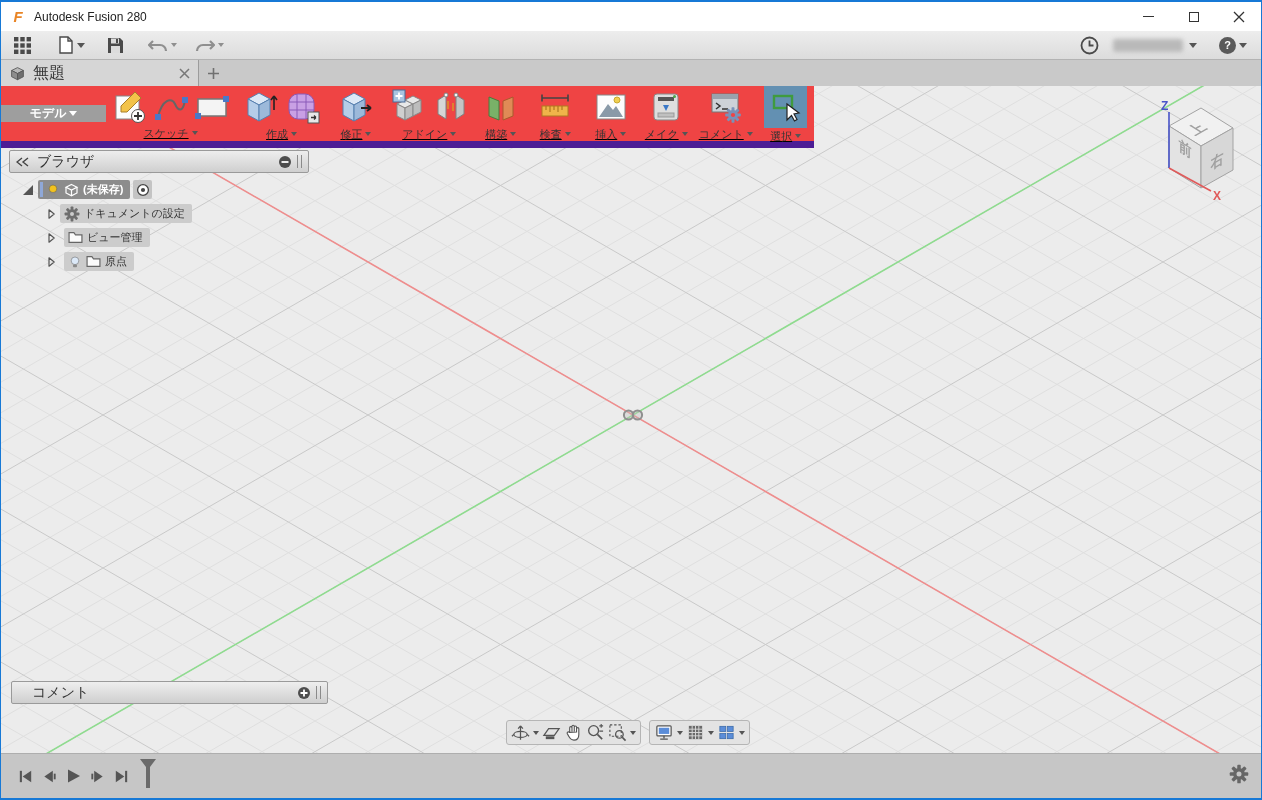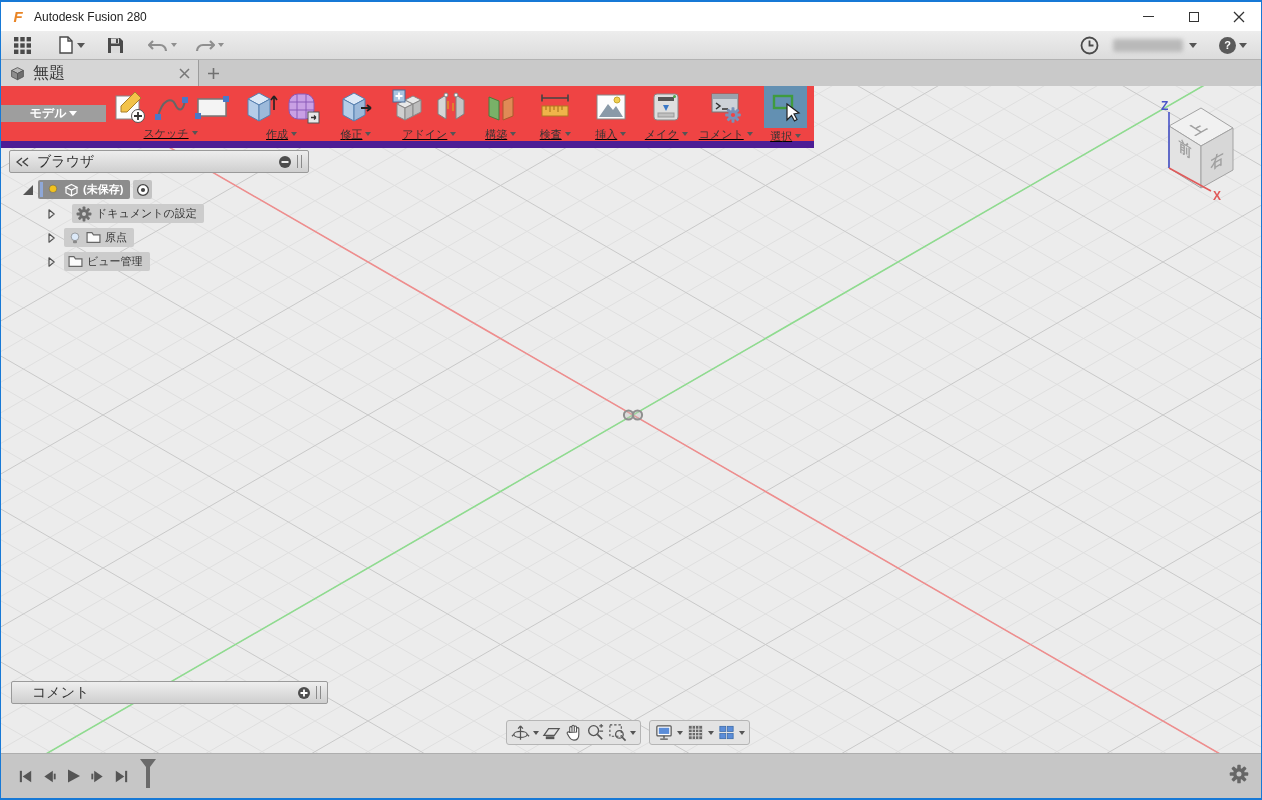--- a/index.html
+++ b/index.html
@@ -603,54 +603,54 @@
               <circle cx="7" cy="7" r="5.4" fill="#fff" stroke="#444" stroke-width="1.3"></circle>
               <circle cx="7" cy="7" r="2.1" fill="#444"></circle>
             </svg>
           </span>
         </div>
 
         <div class="tree-row" style="margin-left:37px">
           <svg width="12" height="12" viewBox="-4 -6 10 12">
               <use href="#caret-r"></use>
             </svg>
-          <span class="chip" style="margin-left:14px">
+          <span class="chip" style="margin-left:2px">
             <svg width="16" height="16" viewBox="-8 -8 16 16" style="color:#6e6e6e">
                 <use href="#gear8"></use>
               </svg>
             <span>ドキュメントの設定</span>
+          </span>
+        </div>
+
+        <div class="tree-row" style="margin-left:37px">
+          <svg width="12" height="12" viewBox="-4 -6 10 12">
+              <use href="#caret-r"></use>
+            </svg>
+          <span class="chip" style="margin-left:6px">
+            <svg width="15" height="13" viewBox="-7 -5.5 14 12">
+                <use href="#folder"></use>
+              </svg>
+            <span>ビュー管理</span>
           </span>
         </div>
 
         <div class="tree-row" style="margin-left:37px">
           <svg width="12" height="12" viewBox="-4 -6 10 12">
               <use href="#caret-r"></use>
             </svg>
           <span class="chip" style="margin-left:6px">
             <svg width="14" height="16" viewBox="-7 -8 14 16" style="color:#dce9f8">
               <use href="#bulb"></use>
             </svg>
             <svg width="15" height="13" viewBox="-7 -5.5 14 12">
                 <use href="#folder"></use>
               </svg>
             <span>原点</span>
           </span>
         </div>
-
-        <div class="tree-row" style="margin-left:37px">
-          <svg width="12" height="12" viewBox="-4 -6 10 12">
-              <use href="#caret-r"></use>
-            </svg>
-          <span class="chip" style="margin-left:6px">
-            <svg width="15" height="13" viewBox="-7 -5.5 14 12">
-                <use href="#folder"></use>
-              </svg>
-            <span>ビュー管理</span>
-          </span>
-        </div>
       </div>
     </div>
 
     <div class="comment-bar">
       <div class="panel-head">
         <span class="panel-head-label" style="margin-left:14px">コメント</span>
         <svg width="14" height="14" viewBox="0 0 14 14">
           <circle cx="7" cy="7" r="6" fill="#4d4d4d"></circle>
           <path d="M3.5,7 H10.5 M7,3.5 V10.5" stroke="#fff" stroke-width="1.8"></path>
         </svg>

